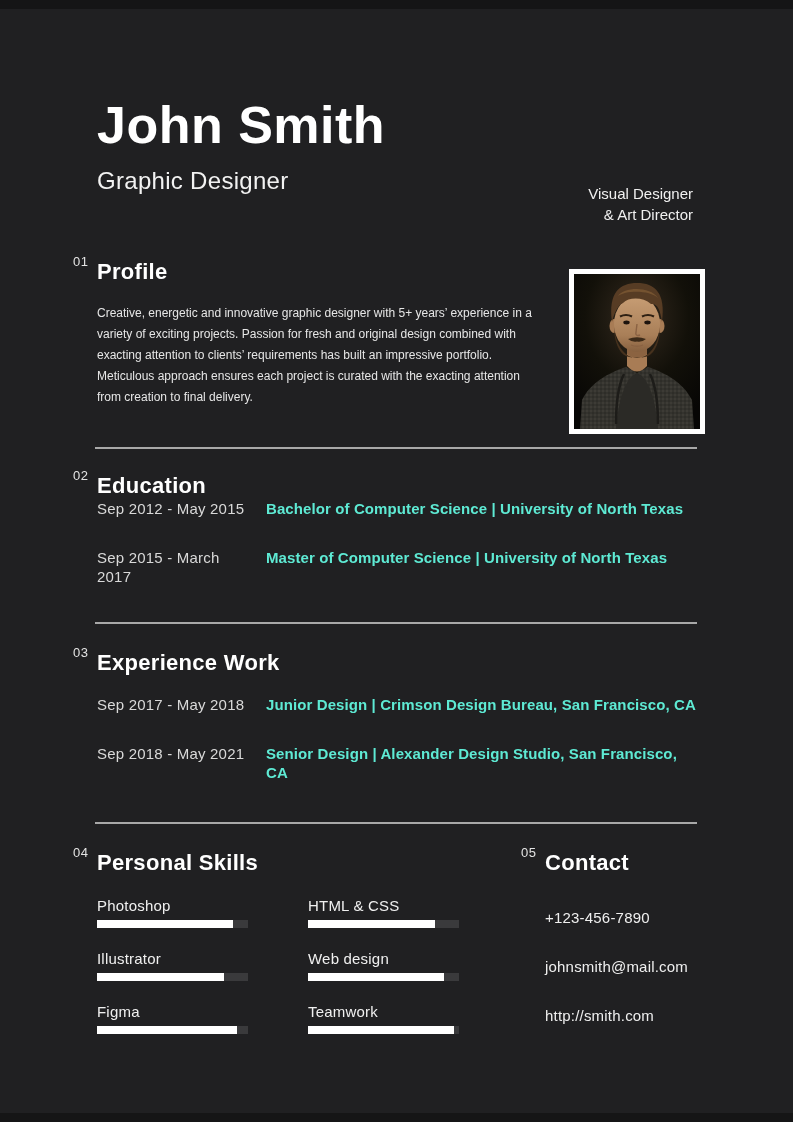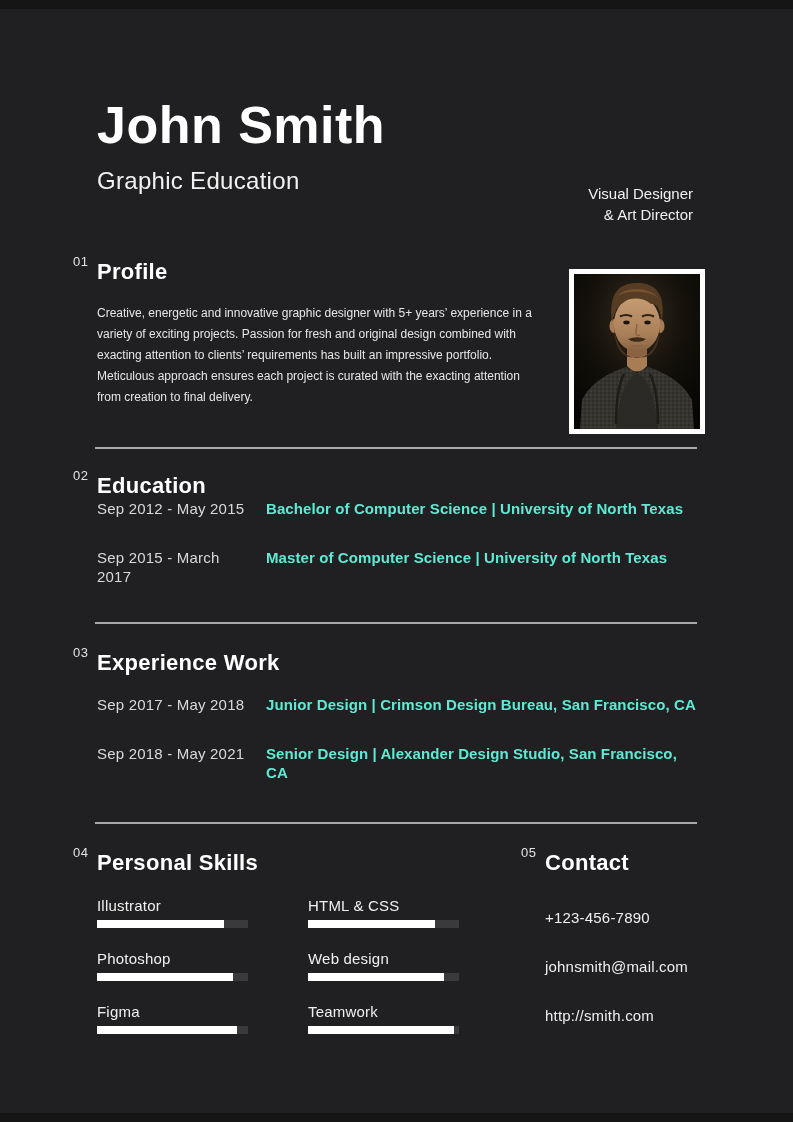--- a/index.html
+++ b/index.html
@@ -131,21 +131,21 @@
 </head>
 <body>
 
 <div class="edge top"></div>
 <div class="edge bottom"></div>
 
 <div class="content">
 
   <header>
     <h1>John Smith</h1>
-    <div class="subtitle">Graphic Education</div>
+    <div class="subtitle">Graphic Designer</div>
     <div class="tagline">
       <div>Visual Designer</div>
       <div>&amp; Art Director</div>
     </div>
   </header>
 
   <section class="profile">
     <h2>
       <span class="sec-num">01</span>
       <span>Profile</span>
@@ -246,29 +246,29 @@
 
   <div class="bottom">
     <section class="skills-block">
       <h2>
         <span class="sec-num">04</span>
         <span>Personal Skills</span>
       </h2>
       <div class="skill-columns">
         <div class="skill-col">
           <div class="skill">
+            <div class="skill-name">Photoshop</div>
+            <div class="skill-bar">
+                <div class="skill-fill" style="width: 90%;"></div>
+              </div>
+          </div>
+          <div class="skill">
             <div class="skill-name">Illustrator</div>
             <div class="skill-bar">
                 <div class="skill-fill" style="width: 84%;"></div>
-              </div>
-          </div>
-          <div class="skill">
-            <div class="skill-name">Photoshop</div>
-            <div class="skill-bar">
-                <div class="skill-fill" style="width: 90%;"></div>
               </div>
           </div>
           <div class="skill">
             <div class="skill-name">Figma</div>
             <div class="skill-bar">
                 <div class="skill-fill" style="width: 93%;"></div>
               </div>
           </div>
         </div>
         <div class="skill-col">

